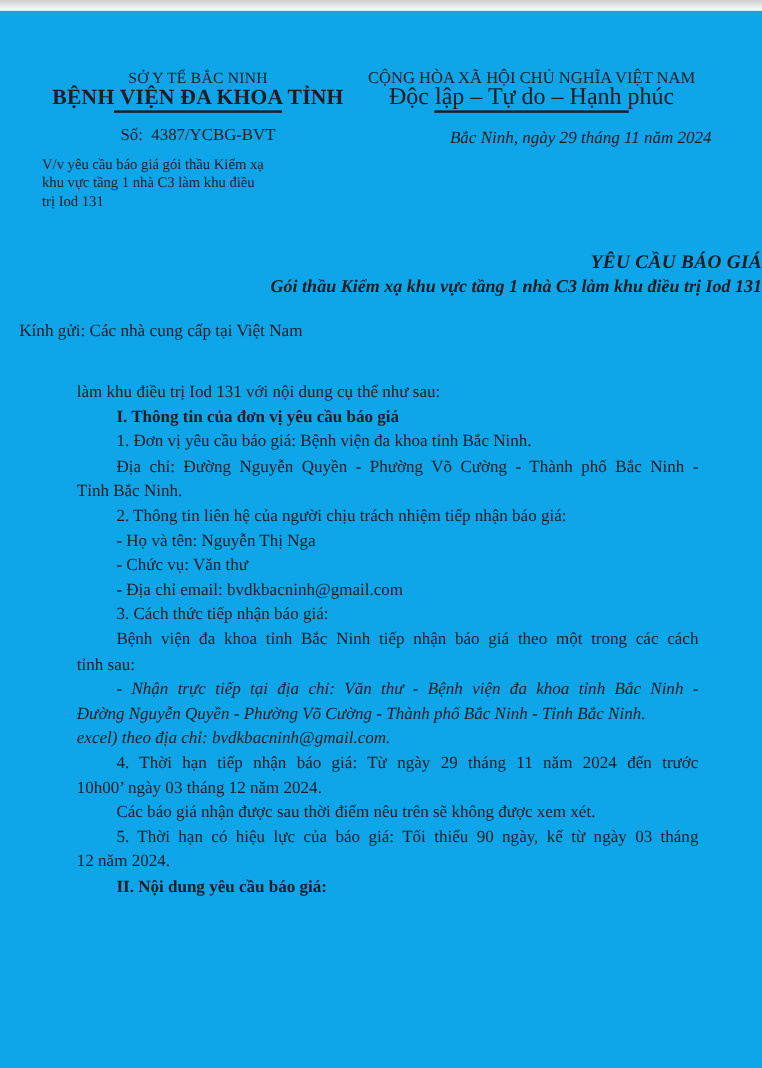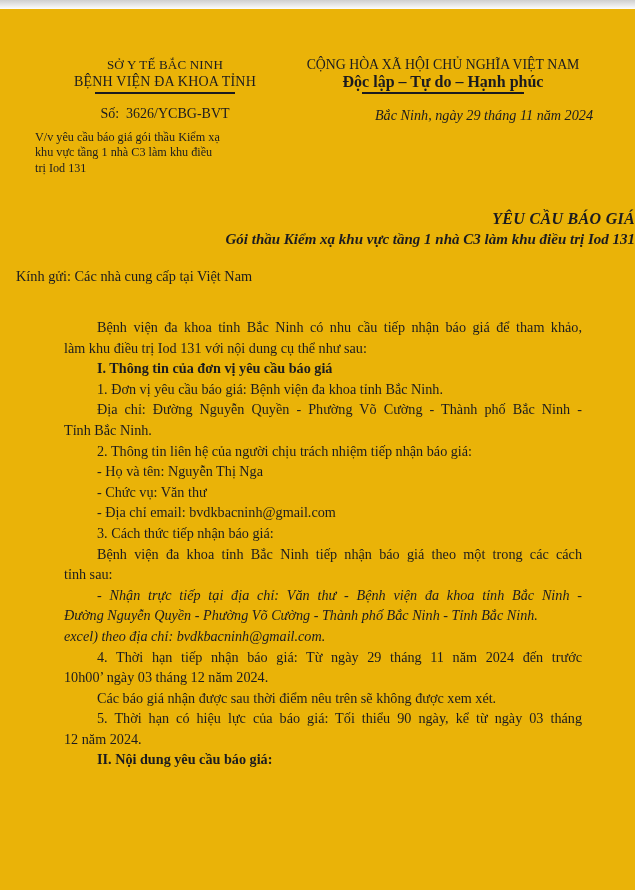--- a/index.html
+++ b/index.html
@@ -1,35 +1,35 @@
 <!DOCTYPE html>
 <html><head>
 <meta charset="utf-8">
 <style>
   * { margin:0; padding:0; box-sizing:border-box; }
   html,body { background:#ffffff; }
   body { width:635px; height:890px; overflow:hidden;
          font-family:"Liberation Serif","DejaVu Serif",serif; color:#1b1b20; }
-  .page { position:relative; width:635px; height:890px; background:#eab308; }
+  .page { position:relative; width:635px; height:890px; background:#0ea5e9; }
 
   .top-band { position:absolute; top:0; left:0; width:100%; height:9px;
               background:linear-gradient(#cfcfcf,#fdfdfd); }
 
   
   .header-left { position:absolute; left:35px; top:57px; width:260px; text-align:center; }
   .org-parent { font-size:13px; line-height:16px; letter-spacing:.2px; }
-  .org-name   { font-size:14px; font-weight:normal; line-height:17px; letter-spacing:.2px;text-align:center; }
+  .org-name   { font-size:18px; font-weight:bold; line-height:17px; letter-spacing:.2px;text-align:center; }
   .org-underline { width:140px; height:1.5px; background:#1b1b20; margin:2px auto 0; }
   .doc-number { font-size:14px; line-height:18px; margin-top:11px; white-space:pre; }
   .doc-subject { margin-top:7px; font-size:12.2px; line-height:15.6px; }
 
   
   .header-right { position:absolute; left:283px; top:57px; width:320px; text-align:center; }
   .national-title { font-size:13.8px; font-weight:normal; line-height:16px; }
-  .motto { font-size:16px; font-weight:bold; line-height:17px; }
+  .motto { font-size:20px; font-weight:normal; line-height:17px; }
   .motto-underline { width:162px; height:1.5px; background:#1b1b20; margin:2px auto 0; }
   .dateline { font-style:italic; font-size:14.2px; line-height:18px;
               margin-top:12px; text-align:right; padding-right:10px; }
 
   
   .title-block { position:absolute; left:16px; top:208px; width:619px; text-align:right;font-style:italic; }
   .title-main { font-size:16px; font-weight:bold; line-height:21px; letter-spacing:.3px; }
   .title-sub  { font-size:15px; font-weight:bold; line-height:21px; }
   .salutation { position:absolute; left:16px; top:267px; width:619px;
                 text-align:left; font-size:14.3px; line-height:19px; }
@@ -46,21 +46,21 @@
 </head>
 <body>
 
 <div class="page">
   <div class="top-band"></div>
 
   <div class="header-left">
     <div class="org-parent">SỞ Y TẾ BẮC NINH</div>
     <div class="org-name">BỆNH VIỆN ĐA KHOA TỈNH</div>
     <div class="org-underline"></div>
-    <div class="doc-number">Số:  3626/YCBG-BVT</div>
+    <div class="doc-number">Số:  4387/YCBG-BVT</div>
     <div class="doc-subject">
         <div class="line">V/v yêu cầu báo giá gói thầu Kiểm xạ</div>
         <div class="line">khu vực tầng 1 nhà C3 làm khu điều</div>
         <div class="line">trị Iod 131</div>
       </div>
   </div>
 
   <div class="header-right">
     <div class="national-title">CỘNG HÒA XÃ HỘI CHỦ NGHĨA VIỆT NAM</div>
     <div class="motto">Độc lập – Tự do – Hạnh phúc</div>
@@ -70,21 +70,20 @@
 
   <div class="title-block">
     <div class="title-main">YÊU CẦU BÁO GIÁ</div>
     <div class="title-sub">Gói thầu Kiểm xạ khu vực tầng 1 nhà C3 làm khu điều trị Iod 131</div>
   </div>
 
   <div class="salutation">Kính gửi: Các nhà cung cấp tại Việt Nam</div>
 
   <div class="doc-body">
       <div class="para normal">
-        <div class="line indent just">Bệnh viện đa khoa tỉnh Bắc Ninh có nhu cầu tiếp nhận báo giá để tham khảo,</div>
         <div class="line">làm khu điều trị Iod 131 với nội dung cụ thể như sau:</div>
       </div>
       <div class="para bold">
         <div class="line indent">I. Thông tin của đơn vị yêu cầu báo giá</div>
       </div>
       <div class="para normal">
         <div class="line indent">1. Đơn vị yêu cầu báo giá: Bệnh viện đa khoa tỉnh Bắc Ninh.</div>
       </div>
       <div class="para normal">
         <div class="line indent just">Địa chỉ: Đường Nguyễn Quyền - Phường Võ Cường - Thành phố Bắc Ninh -</div>

